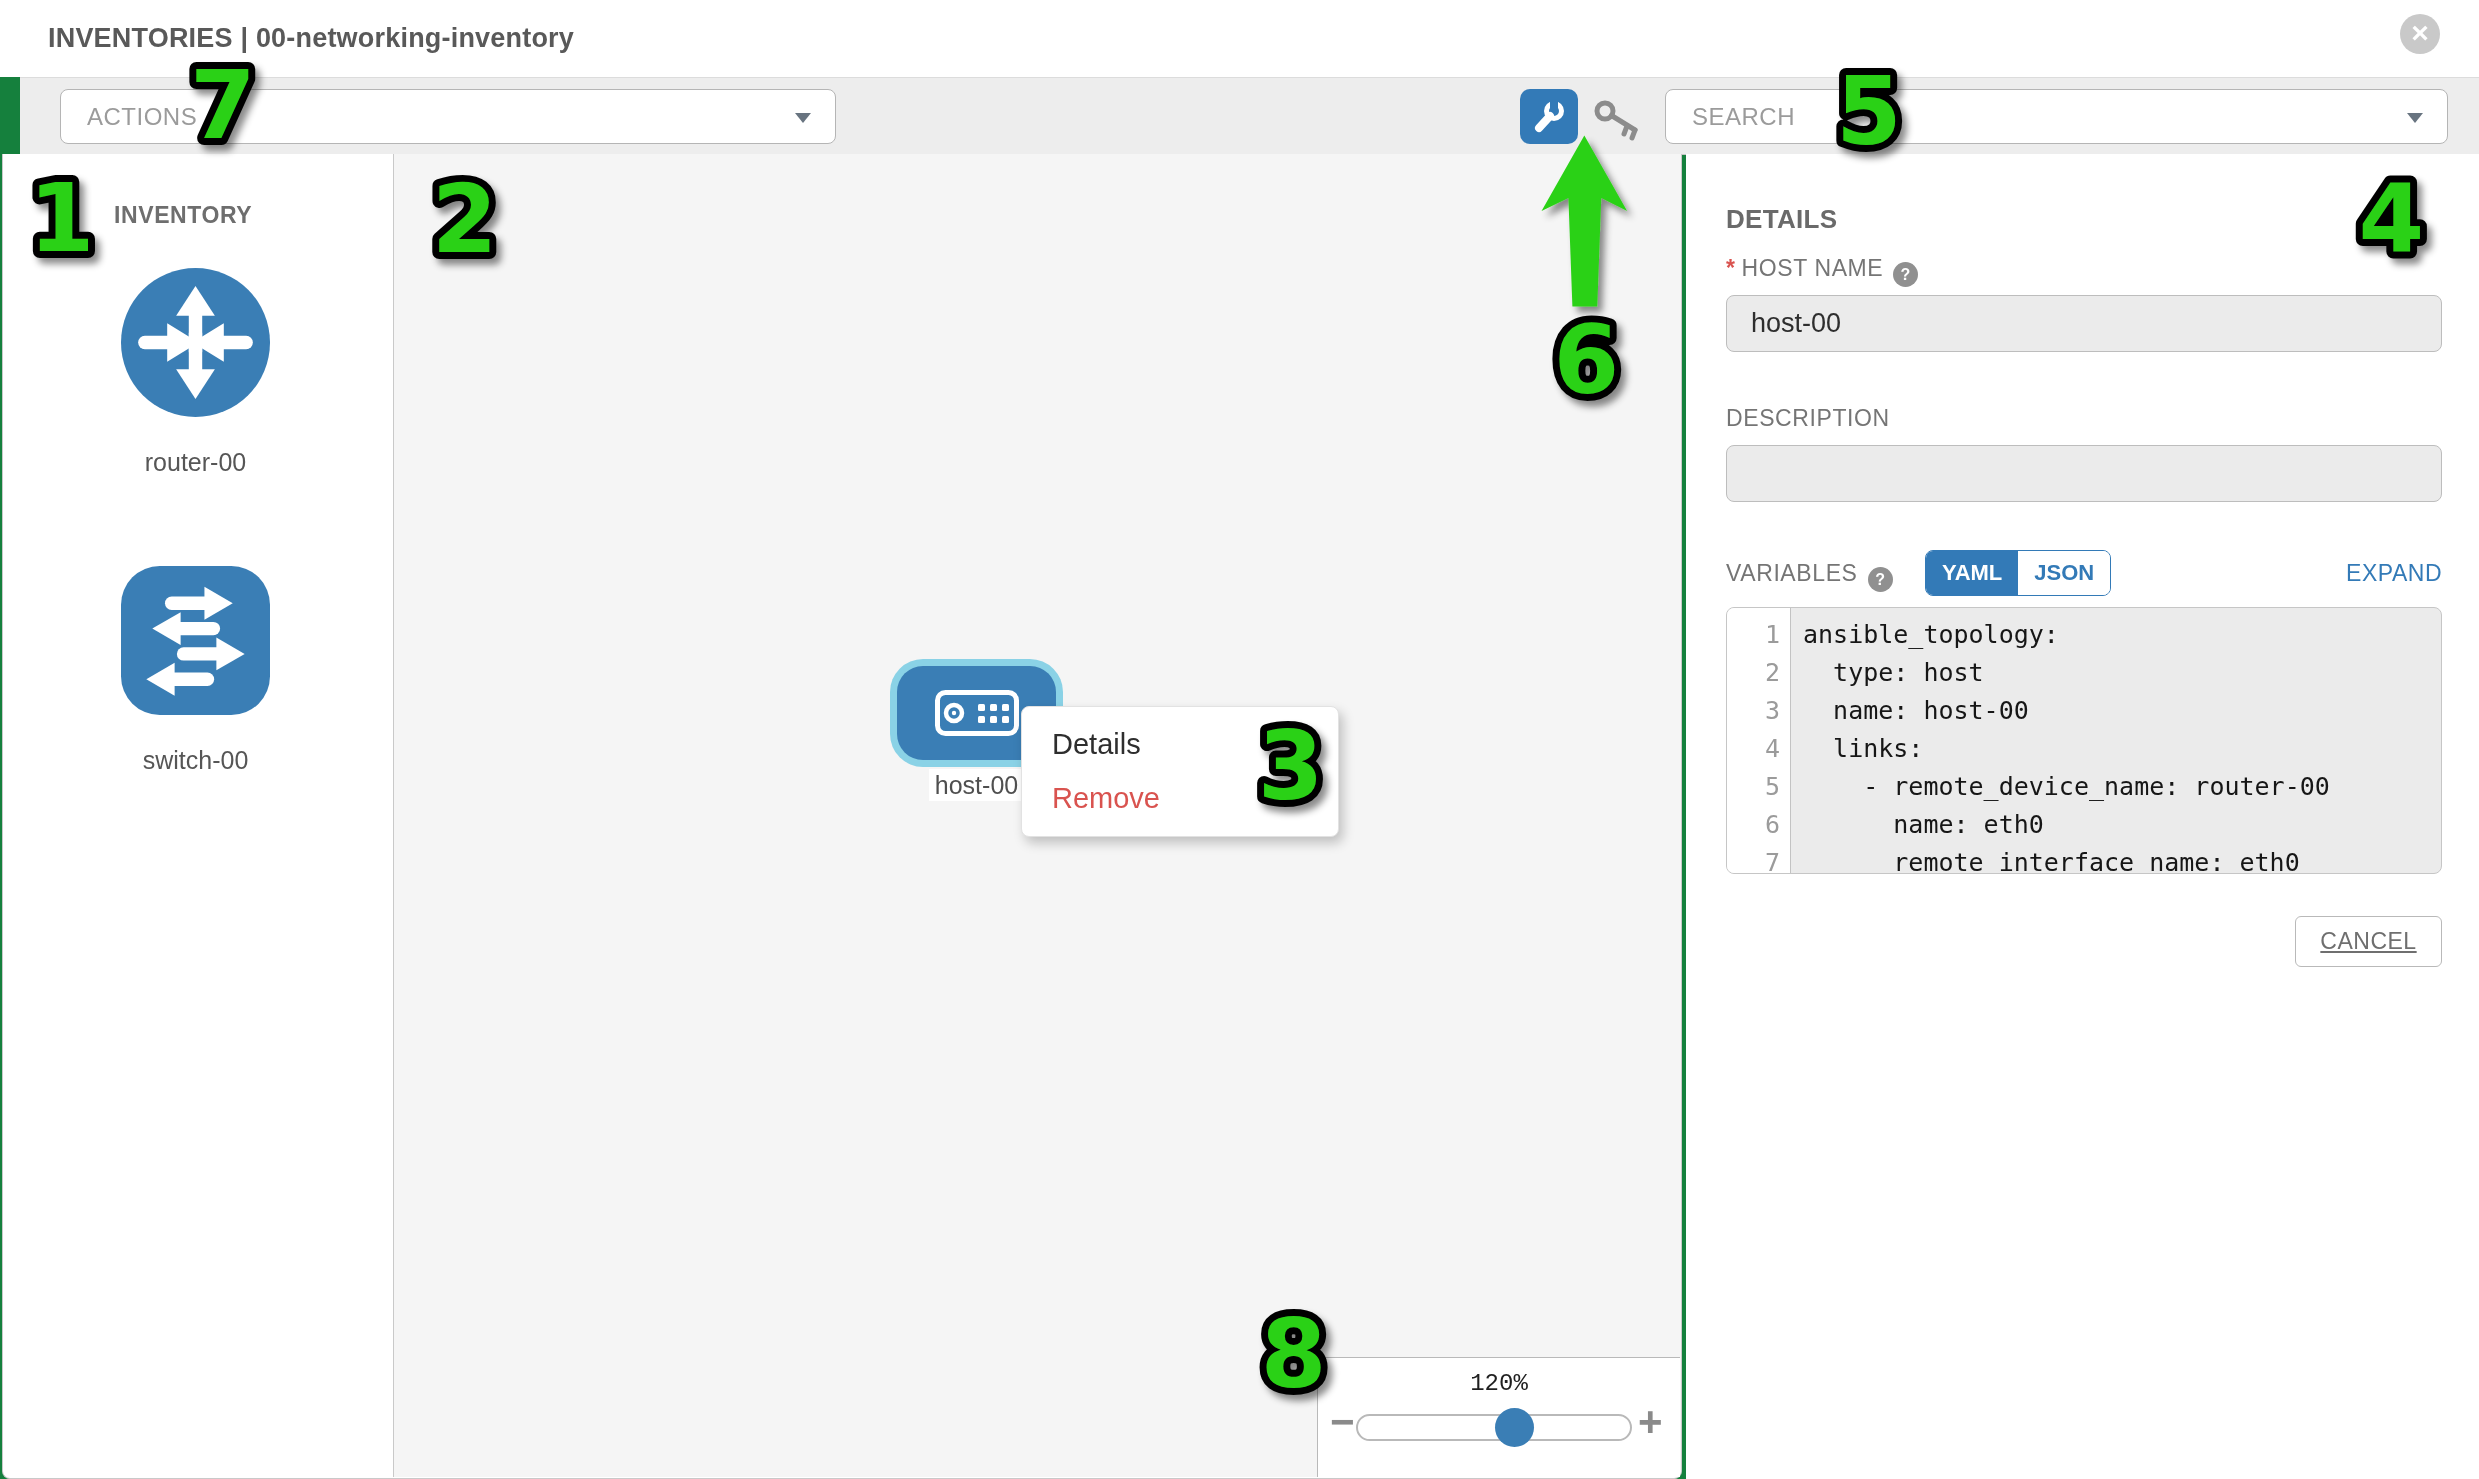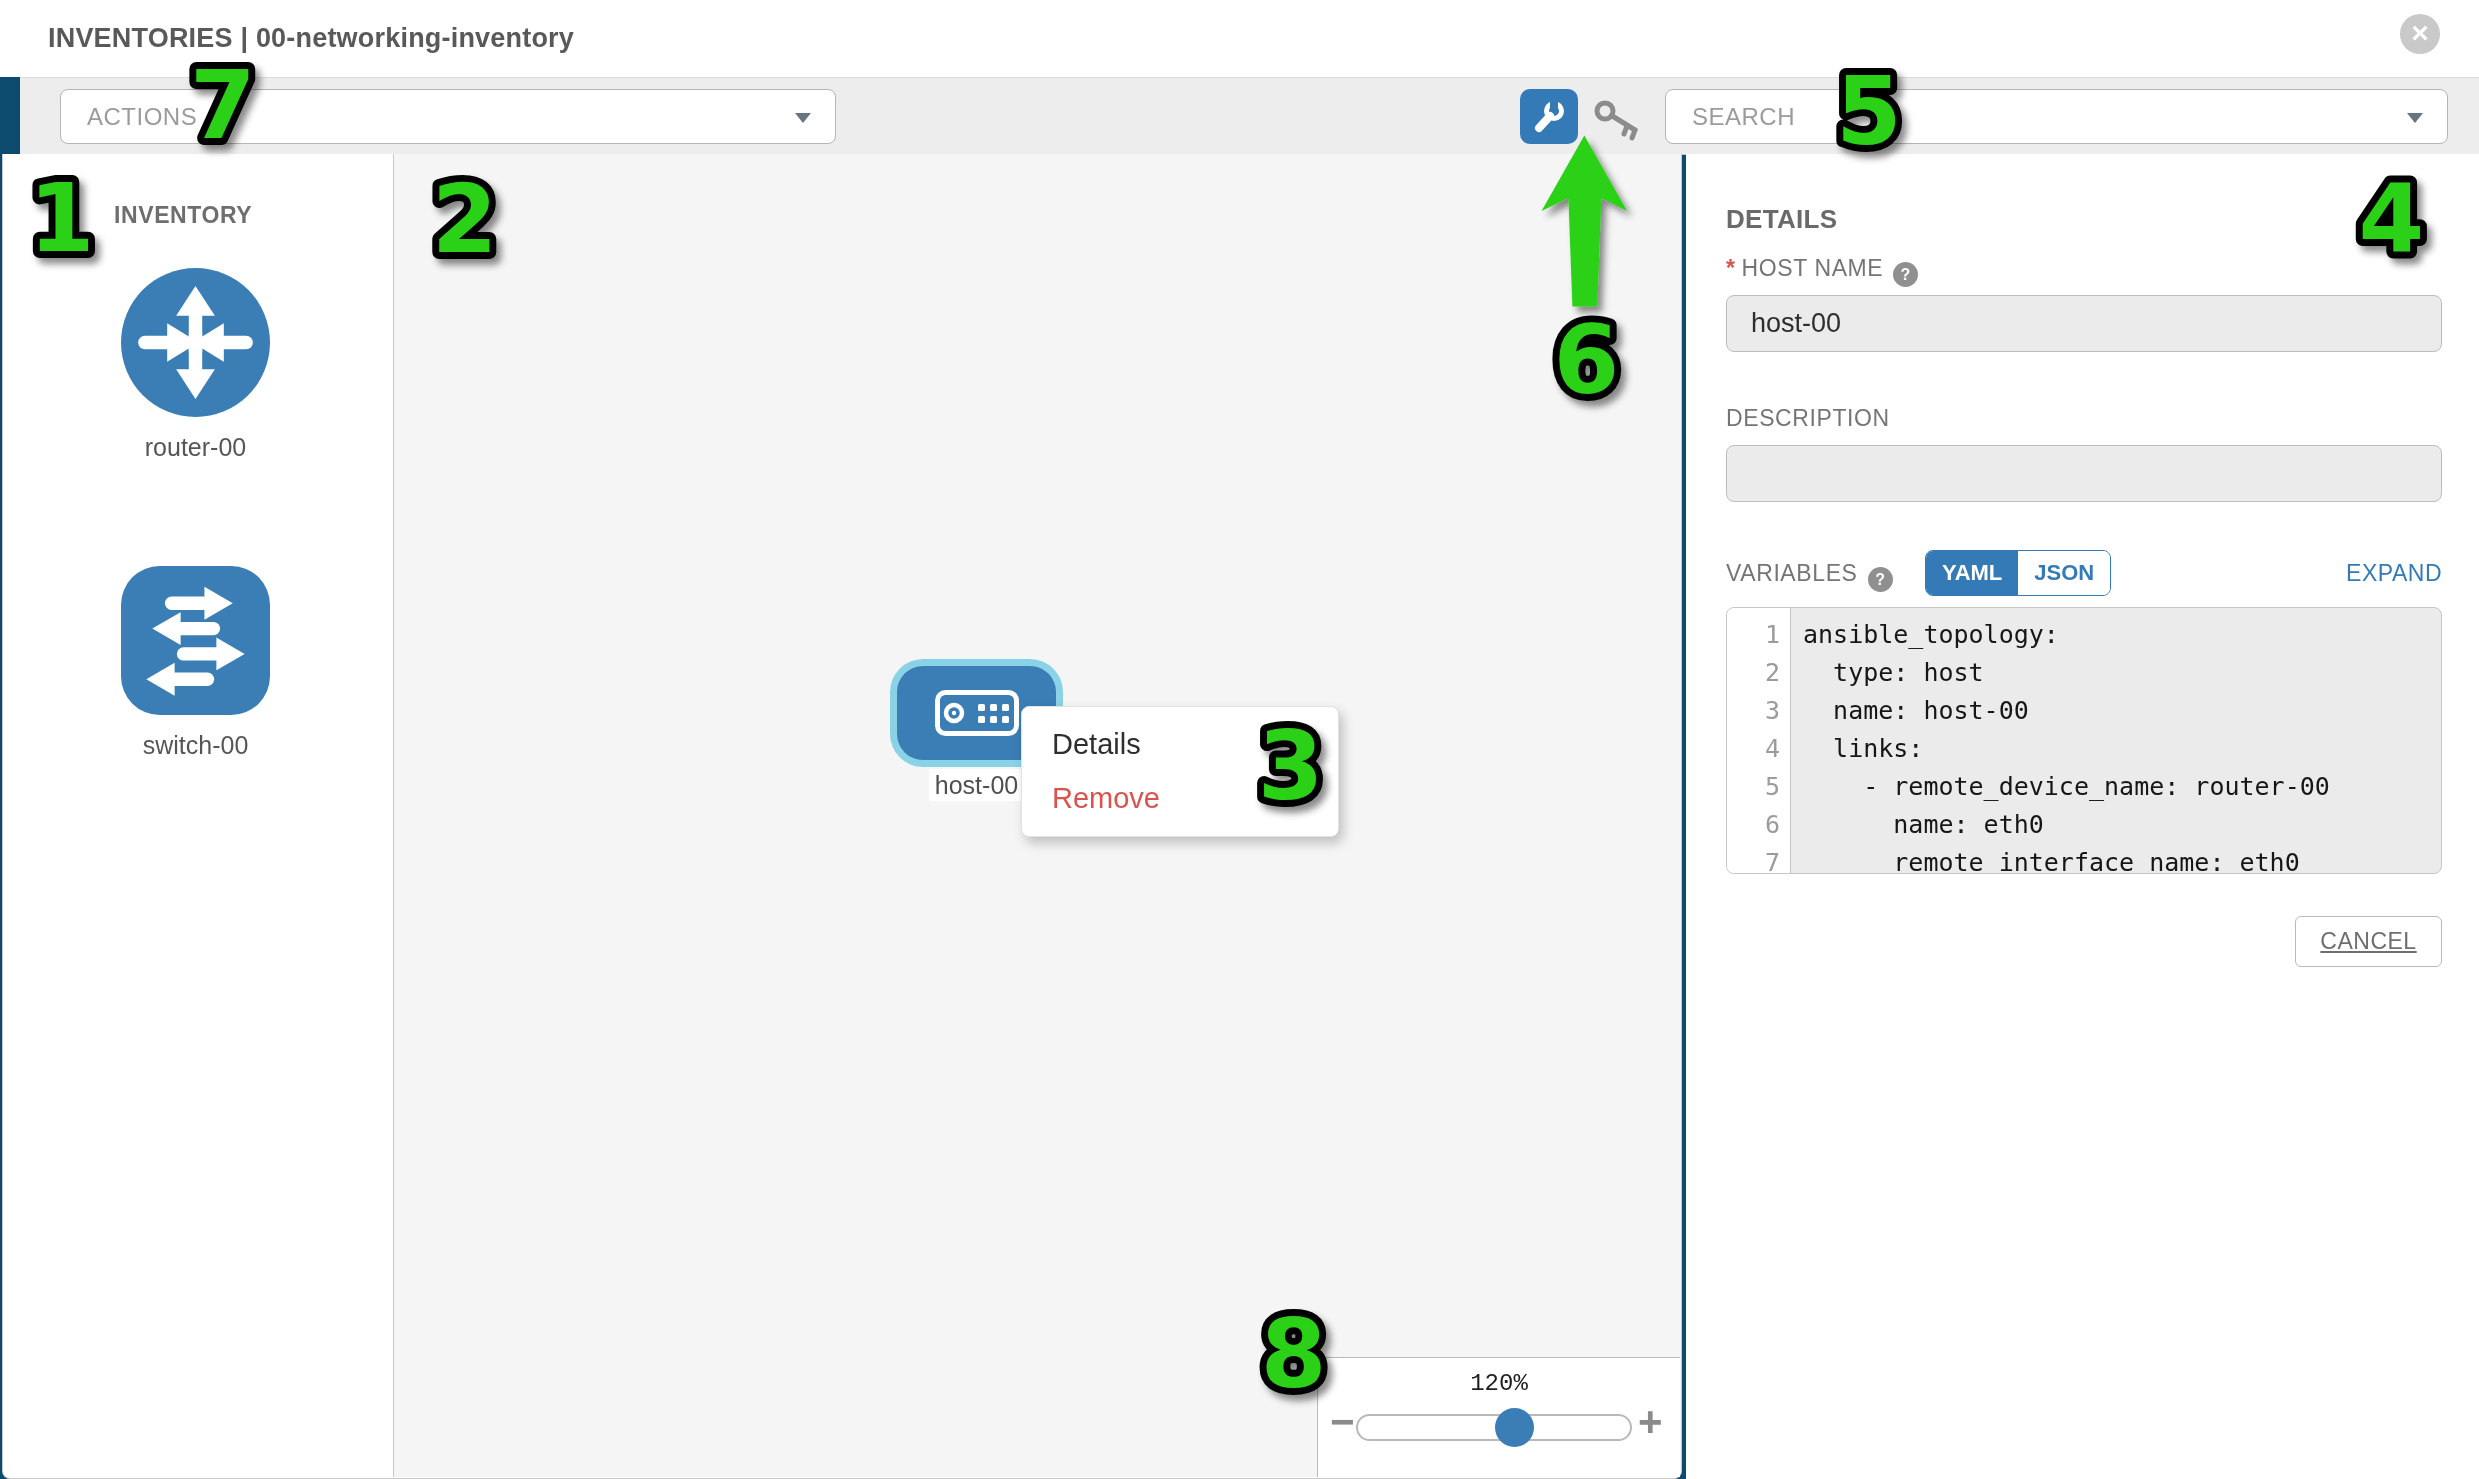--- a/index.html
+++ b/index.html
@@ -1,16 +1,16 @@
 <!DOCTYPE html>
 <html><head>
 <meta charset="utf-8">
 <style>
   html,body{margin:0;padding:0;background:#fff;}
-  #app{position:relative;width:2480px;height:1480px;background:#0c4a6e;overflow:hidden;
+  #app{position:relative;width:2480px;height:1480px;background:#15803d;overflow:hidden;
        font-family:"Liberation Sans","DejaVu Sans",sans-serif;color:#333;}
   .abs{position:absolute;}
 
   
   .app-header{left:0;top:0;width:2480px;height:77px;background:#fff;}
   .app-title{position:absolute;left:48px;top:0;height:77px;line-height:77px;
              font-size:27px;font-weight:bold;color:#595959;letter-spacing:0.2px;}
   .close-btn{position:absolute;left:2400px;top:14px;width:40px;height:40px;border-radius:50%;
              background:#c9c9c9;color:#fff;font-size:30px;font-weight:bold;text-align:center;
              line-height:38px;cursor:pointer;}
@@ -33,21 +33,21 @@
 
   
   .main-panel{left:2px;top:154px;width:1680px;height:1325px;background:#fff;box-sizing:border-box;
               border:1px solid #c9c9c9;border-top:none;border-radius:0 0 8px 8px;}
   .canvas{position:absolute;left:390px;top:0;width:1288px;height:1323px;background:#f5f5f5;
           border-left:1px solid #c9c9c9;box-sizing:border-box;border-radius:0 0 8px 0;}
   .inv-title{position:absolute;left:111px;top:48px;font-size:23px;font-weight:bold;color:#6e6e6e;
              letter-spacing:0.6px;}
   .device{position:absolute;left:118px;width:149px;text-align:center;cursor:pointer;}
   .device-icon{width:149px;height:149px;}
-  .device-label{margin-top:12px;font-size:25px;color:#565656;}
+  .device-label{margin-top:27px;font-size:25px;color:#565656;}
   #device-router{top:114px;}
   #device-switch{top:412px;}
 
   
   .topo-node{position:absolute;left:503px;top:512px;width:159px;height:94px;background:#3a7eb5;
              border-radius:26px;box-shadow:0 0 0 7px #8ad2e6;display:flex;align-items:center;
              justify-content:center;cursor:pointer;}
   .topo-node-label{position:absolute;left:503px;top:617px;width:159px;text-align:center;}
   .topo-node-label span{background:#fff;padding:2px 6px;font-size:25px;color:#4f4f4f;}
 

